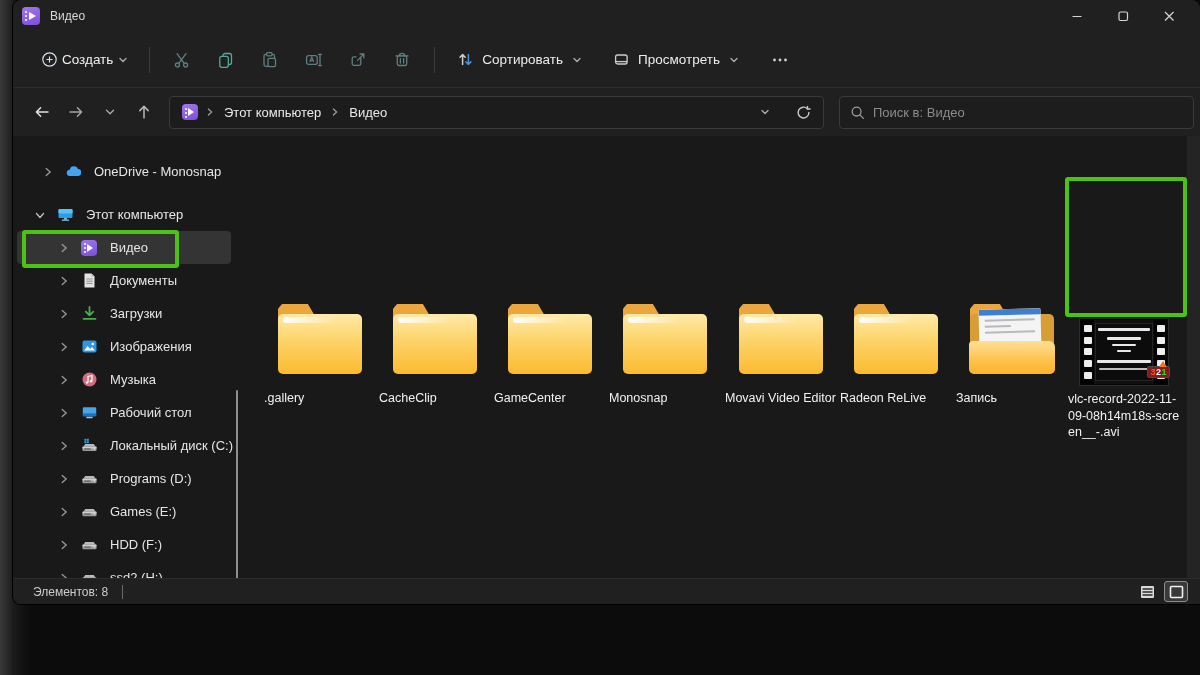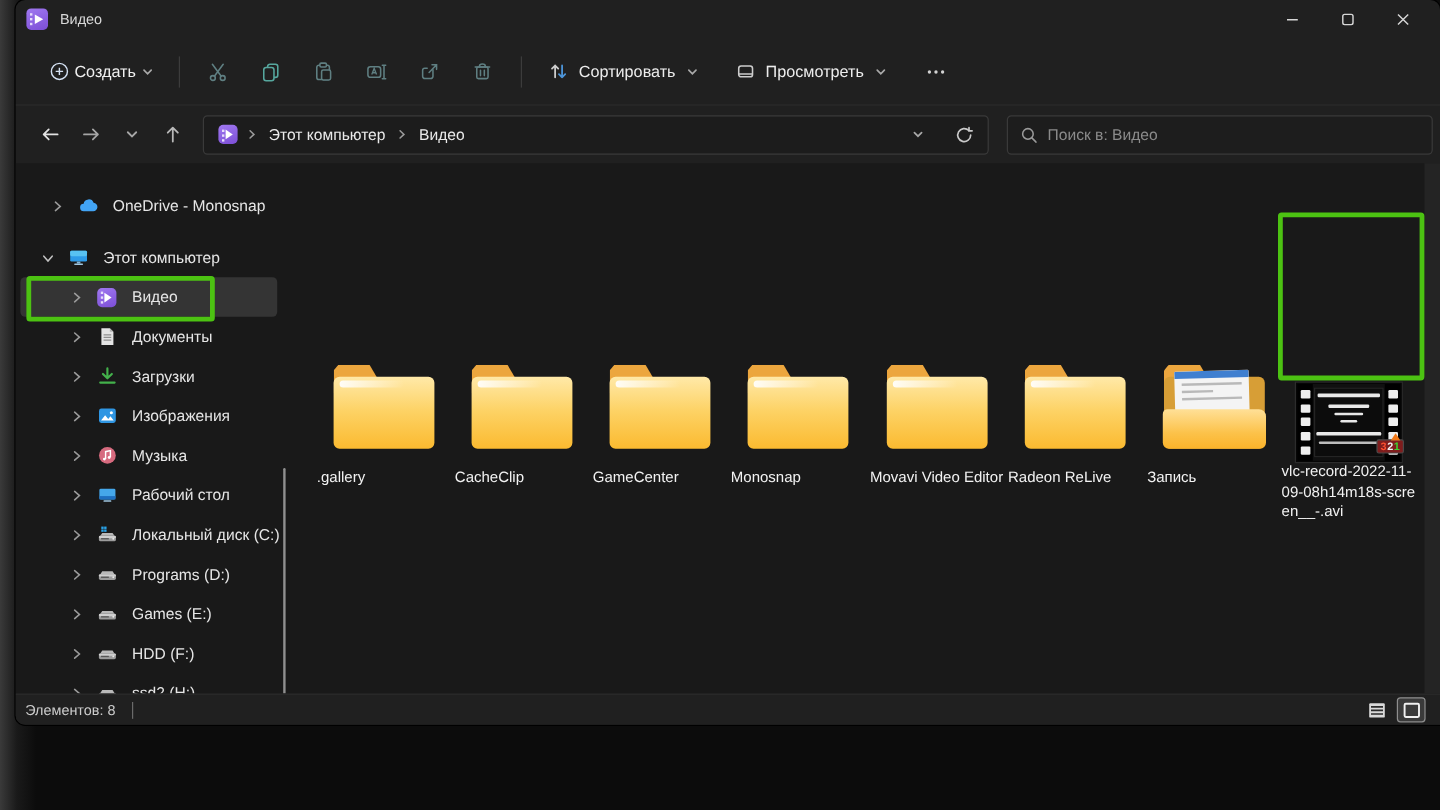--- a/index.html
+++ b/index.html
@@ -96,26 +96,26 @@
   .hole { width:8px; height:7px; background:#ededed; border-radius:1px; }
   .frame { flex:1; margin:3px 1px; background:#0c0c0c; border:1px solid #242424; position:relative; overflow:hidden; }
   .fl { position:absolute; left:50%; transform:translateX(-50%); background:#e8e8e8; height:3px; border-radius:1px; }
   .fl1 { top:4px; width:52px; } .fl2 { top:13px; width:34px; } .fl3 { top:20px; width:24px; height:2px; }
   .fl4 { top:26px; width:14px; height:2px; } .fl5 { top:36px; width:54px; } .fl6 { top:44px; width:50px; height:2px; background:#bdbdbd; }
   .vbadge { position:absolute; right:-3px; bottom:6px; background:#7f1d1d; border:1px solid #4a4a4a; border-radius:2px;
             font-size:9px; font-weight:bold; line-height:10px; padding:0 2px; letter-spacing:.5px; }
   .vbadge::before { content:""; position:absolute; right:2px; top:-6px; border-left:4px solid transparent;
             border-right:4px solid transparent; border-bottom:6px solid #f07818; }
   .d3 { color:#ff5030; } .d2 { color:#f2f2f2; } .d1 { color:#3ed42e; }
-  .tlabel.vlcname { margin-top:0; word-break:break-all; }
+  .tlabel.vlcname { margin-top:6px; word-break:break-all; }
 
   
   .statusbar { position:absolute; left:0; right:0; bottom:0; height:26px; background:#202020; border-top:1px solid #2b2b2b;
                display:flex; align-items:center; font-size:12px; color:#cccccc; }
-  .statusbar .cnt { margin-left:8px; }
+  .statusbar .cnt { margin-left:20px; }
   .st-div { width:1px; height:14px; background:#6a6a6a; margin-left:14px; }
   .viewtoggles { margin-left:auto; margin-right:12px; display:flex; gap:5px; }
   .vt { width:24px; height:21px; display:flex; align-items:center; justify-content:center; background:none;
         border:1px solid transparent; border-radius:3px; cursor:pointer; }
   .vt.active { background:#3a3a3a; border-color:#8e8e8e; }
 
   
   .annot { position:absolute; border:4px solid var(--annot,#4cc212); border-radius:3px; pointer-events:none; }
   .annot-sidebar { left:9px; top:230px; width:157px; height:38px; }
   .annot-file { left:1052px; top:177px; width:122px; height:140px; }

